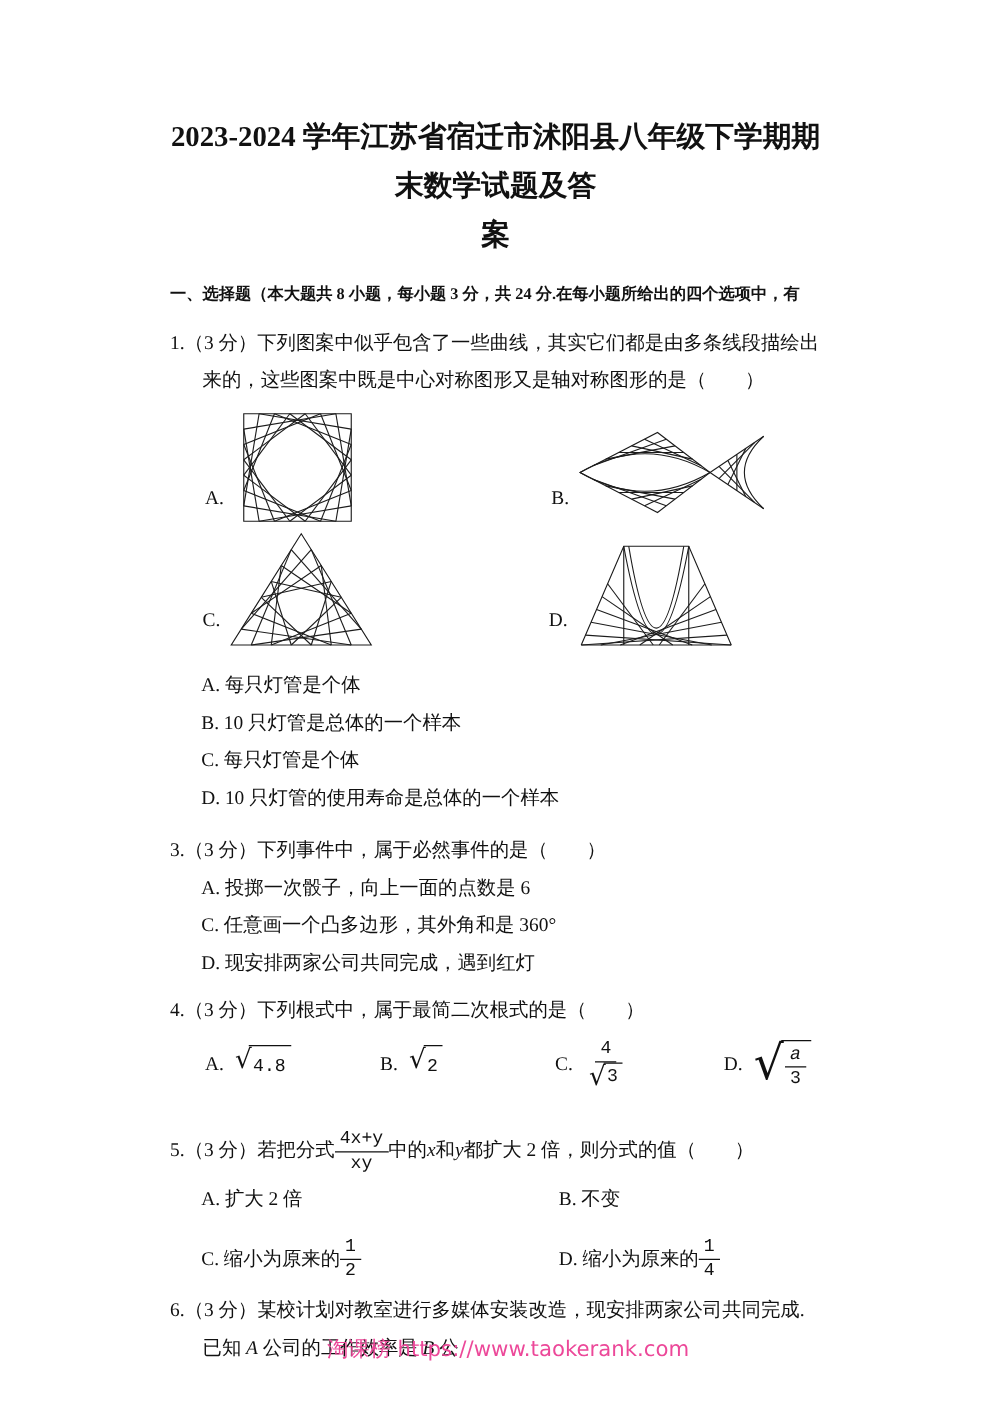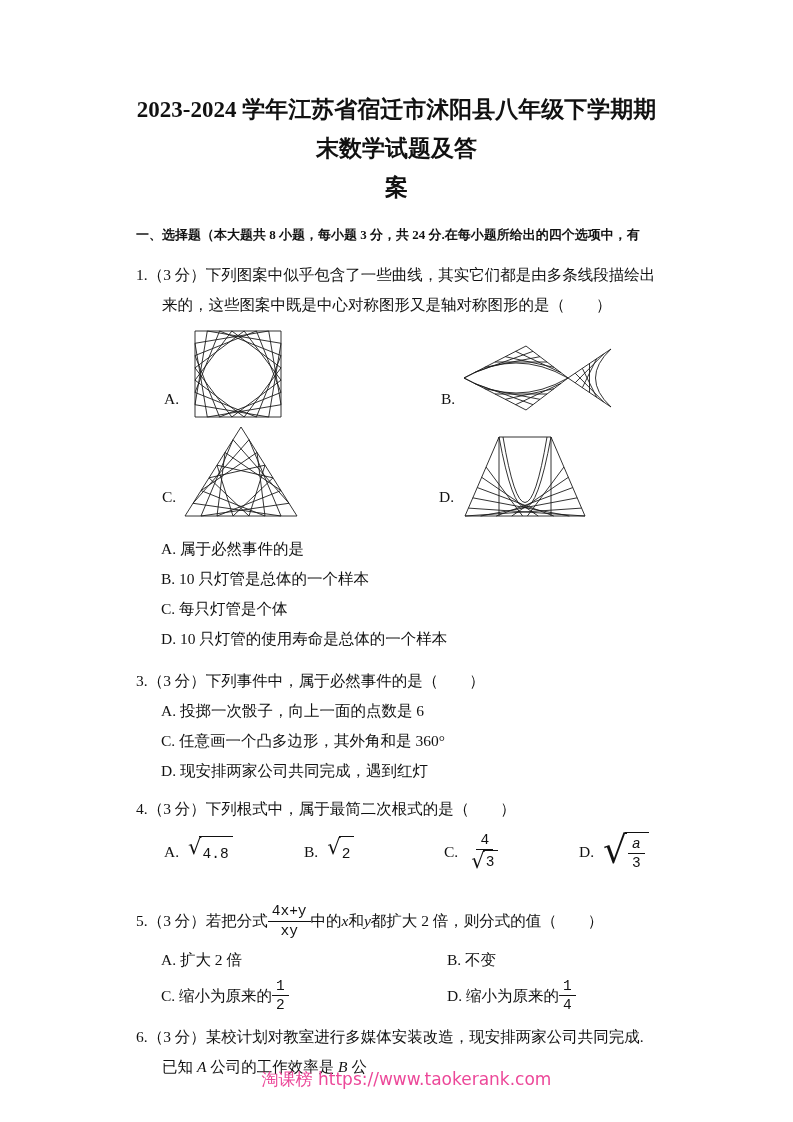--- a/index.html
+++ b/index.html
@@ -22,21 +22,21 @@
   .frac .num{padding:0 4px;border-bottom:1.2px solid #111;}
   .frac .den{padding:0 4px;}
   .sqrt{display:inline-flex;align-items:flex-start;}
   .sqrt .sign{font-size:1.45em;line-height:1.05;font-family:"DejaVu Sans",sans-serif;font-weight:400;}
   .sqrt .radicand{border-top:1.2px solid #111;padding:2px 4px 0 3px;margin-left:-2px;}
   .sqrt-tall .sign{font-size:2.6em;line-height:1.0;}
   .q4-row{display:flex;align-items:center;margin-left:28px;height:52px;margin-top:2px;}
   .q4-cell{display:flex;align-items:center;gap:9px;}
   .q4-a{width:140px;} .q4-b{width:140px;} .q4-c{width:135px;}
   .q5-stem{display:flex;align-items:center;height:48px;}
-  .q5-grid{display:grid;grid-template-columns:286px auto;margin-left:25px;row-gap:2px;align-items:center;}
+  .q5-grid{display:grid;grid-template-columns:286px auto;margin-left:25px;row-gap:14px;align-items:center;}
   .q5-cell{display:flex;align-items:center;line-height:30px;}
   .var{font-style:italic;}
   .footer{position:absolute;left:0;right:0;top:1068px;text-align:center;
           font-family:"DejaVu Sans","Liberation Sans",sans-serif;font-size:17px;color:#ec4899;padding-left:20px;}
 </style>
 </head>
 <body>
 
 <div class="page">
   <div class="content">
@@ -144,21 +144,21 @@
             <line x1="6.399999999999999" y1="80.10000000000001" x2="123" y2="88"></line>
             <line x1="119.6" y1="80.10000000000001" x2="3" y2="88"></line>
             <path d="M37 9Q63 150 89 9"></path>
             <path d="M41 9Q63 140 85 9"></path>
           </svg>
         <span class="fig-label" style="left:303px;top:160px;">D.</span>
       </div>
     </div>
 
     <div class="qblock">
-      <div class="opt">A. 属于必然事件的是</div>
+      <div class="opt">A. 每只灯管是个体</div>
       <div class="opt">B. 10 只灯管是总体的一个样本</div>
       <div class="opt">C. 每只灯管是个体</div>
       <div class="opt">D. 10 只灯管的使用寿命是总体的一个样本</div>
     </div>
 
     <div class="qblock">
       <div class="stem">3.（3 分）下列事件中，属于必然事件的是（　　）</div>
       <div class="opt">A. 投掷一次骰子，向上一面的点数是 6</div>
       <div class="opt">C. 任意画一个凸多边形，其外角和是 360°</div>
       <div class="opt">D. 现安排两家公司共同完成，遇到红灯</div>

